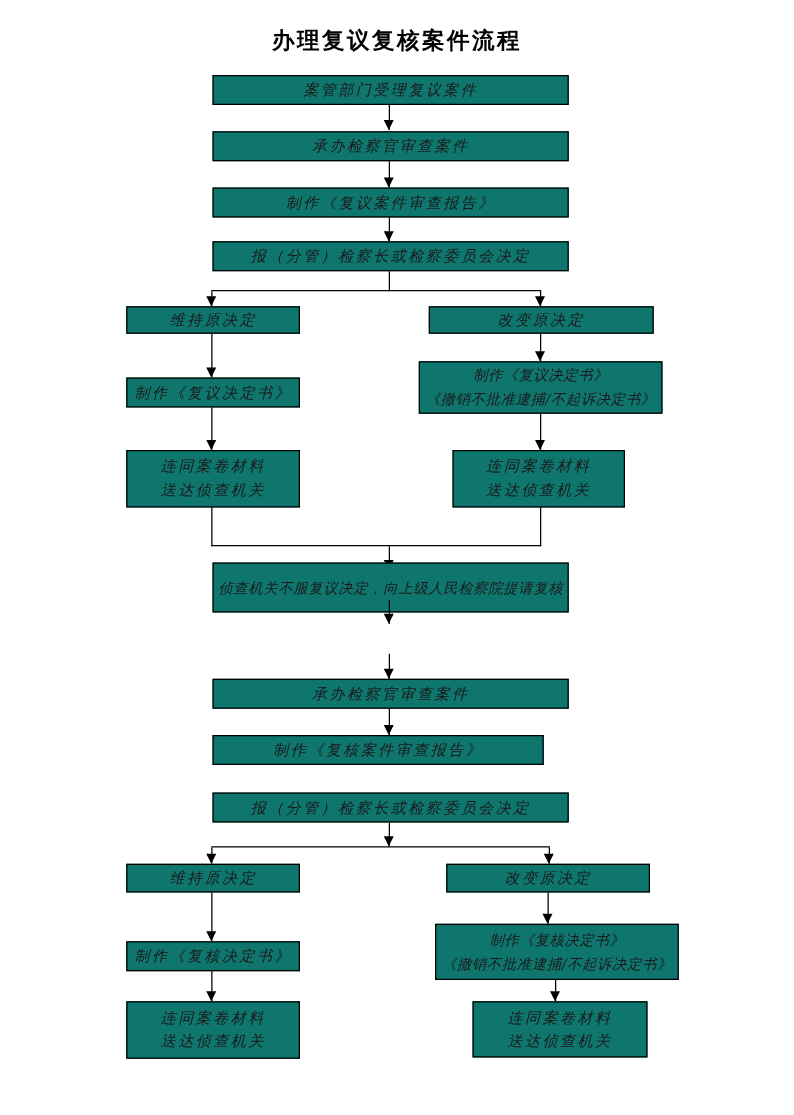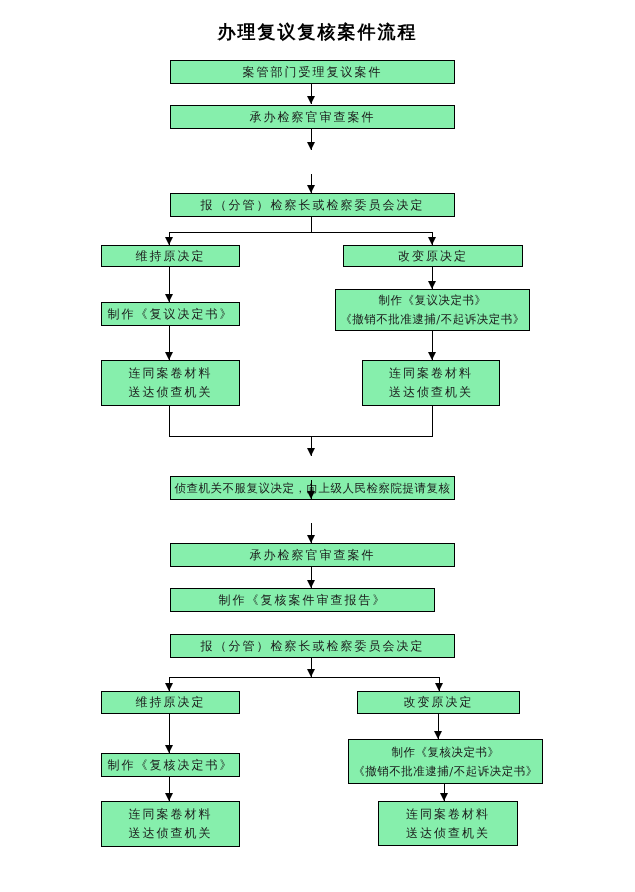--- a/index.html
+++ b/index.html
@@ -18,30 +18,31 @@
     font-family:"DejaVu Sans", sans-serif;
     font-weight:bold;
     font-size:18px;
     letter-spacing:2px;
     color:#000;
   }
   .fbox{
     position:absolute;
     box-sizing:border-box;
     border:1px solid #000;
-    background:#86efac;
+    background:#0f766e;
     display:flex;
     flex-direction:column;
     align-items:center;
     justify-content:center;
     text-align:center;
     font-size:12px;
     letter-spacing:2px;
     line-height:19px;
     color:#1a1a1a;
+    font-style:italic;
   }
   .fbox.dense{letter-spacing:0.5px;font-size:11.5px;}
   .varr{position:absolute;width:1px;background:#000;}
   .varr.head::after{
     content:"";position:absolute;left:-4px;bottom:0;width:0;height:0;
     border-left:4px solid transparent;border-right:4px solid transparent;
     border-top:8px solid #000;
   }
   .hline{position:absolute;height:1px;background:#000;}
 </style>
@@ -53,20 +54,21 @@
   <div class="title">办理复议复核案件流程</div>
 
   <div class="fbox" style="left:170px;top:60px;width:285px;height:24px">案管部门受理复议案件</div>
 
   <div class="varr head" style="left:311px;top:84px;height:20px"></div>
 
   <div class="fbox" style="left:170px;top:105px;width:285px;height:24px">承办检察官审查案件</div>
 
   <div class="varr head" style="left:311px;top:129px;height:21px"></div>
 
+  <div class="fbox" style="left:170px;top:150px;width:285px;height:24px">制作《复议案件审查报告》</div>
 
   <div class="varr head" style="left:311px;top:174px;height:19px"></div>
 
   <div class="fbox" style="left:170px;top:193px;width:285px;height:24px">报（分管）检察长或检察委员会决定</div>
 
   <div class="varr" style="left:311px;top:217px;height:16px"></div>
   <div class="hline" style="left:169px;top:232px;width:264px"></div>
   <div class="varr head" style="left:169px;top:233px;height:12px"></div>
   <div class="varr head" style="left:432px;top:233px;height:12px"></div>
 
@@ -93,21 +95,21 @@
   <div class="fbox" style="left:362px;top:360px;width:138px;height:46px">
     <span>连同案卷材料</span>
     <span>送达侦查机关</span>
   </div>
 
   <div class="varr" style="left:169px;top:406px;height:31px"></div>
   <div class="varr" style="left:432px;top:406px;height:31px"></div>
   <div class="hline" style="left:169px;top:436px;width:264px"></div>
   <div class="varr head" style="left:311px;top:437px;height:19px"></div>
 
-  <div class="fbox dense" style="left:170px;top:476px;width:285px;height:24px">侦查机关不服复议决定，向上级人民检察院提请复核</div>
+  <div class="fbox dense" style="left:170px;top:450px;width:285px;height:40px">侦查机关不服复议决定，向上级人民检察院提请复核</div>
 
   <div class="varr head" style="left:311px;top:480px;height:19px"></div>
 
 
   <div class="varr head" style="left:311px;top:523px;height:20px"></div>
 
   <div class="fbox" style="left:170px;top:543px;width:285px;height:24px">承办检察官审查案件</div>
 
   <div class="varr head" style="left:311px;top:567px;height:21px"></div>
 

